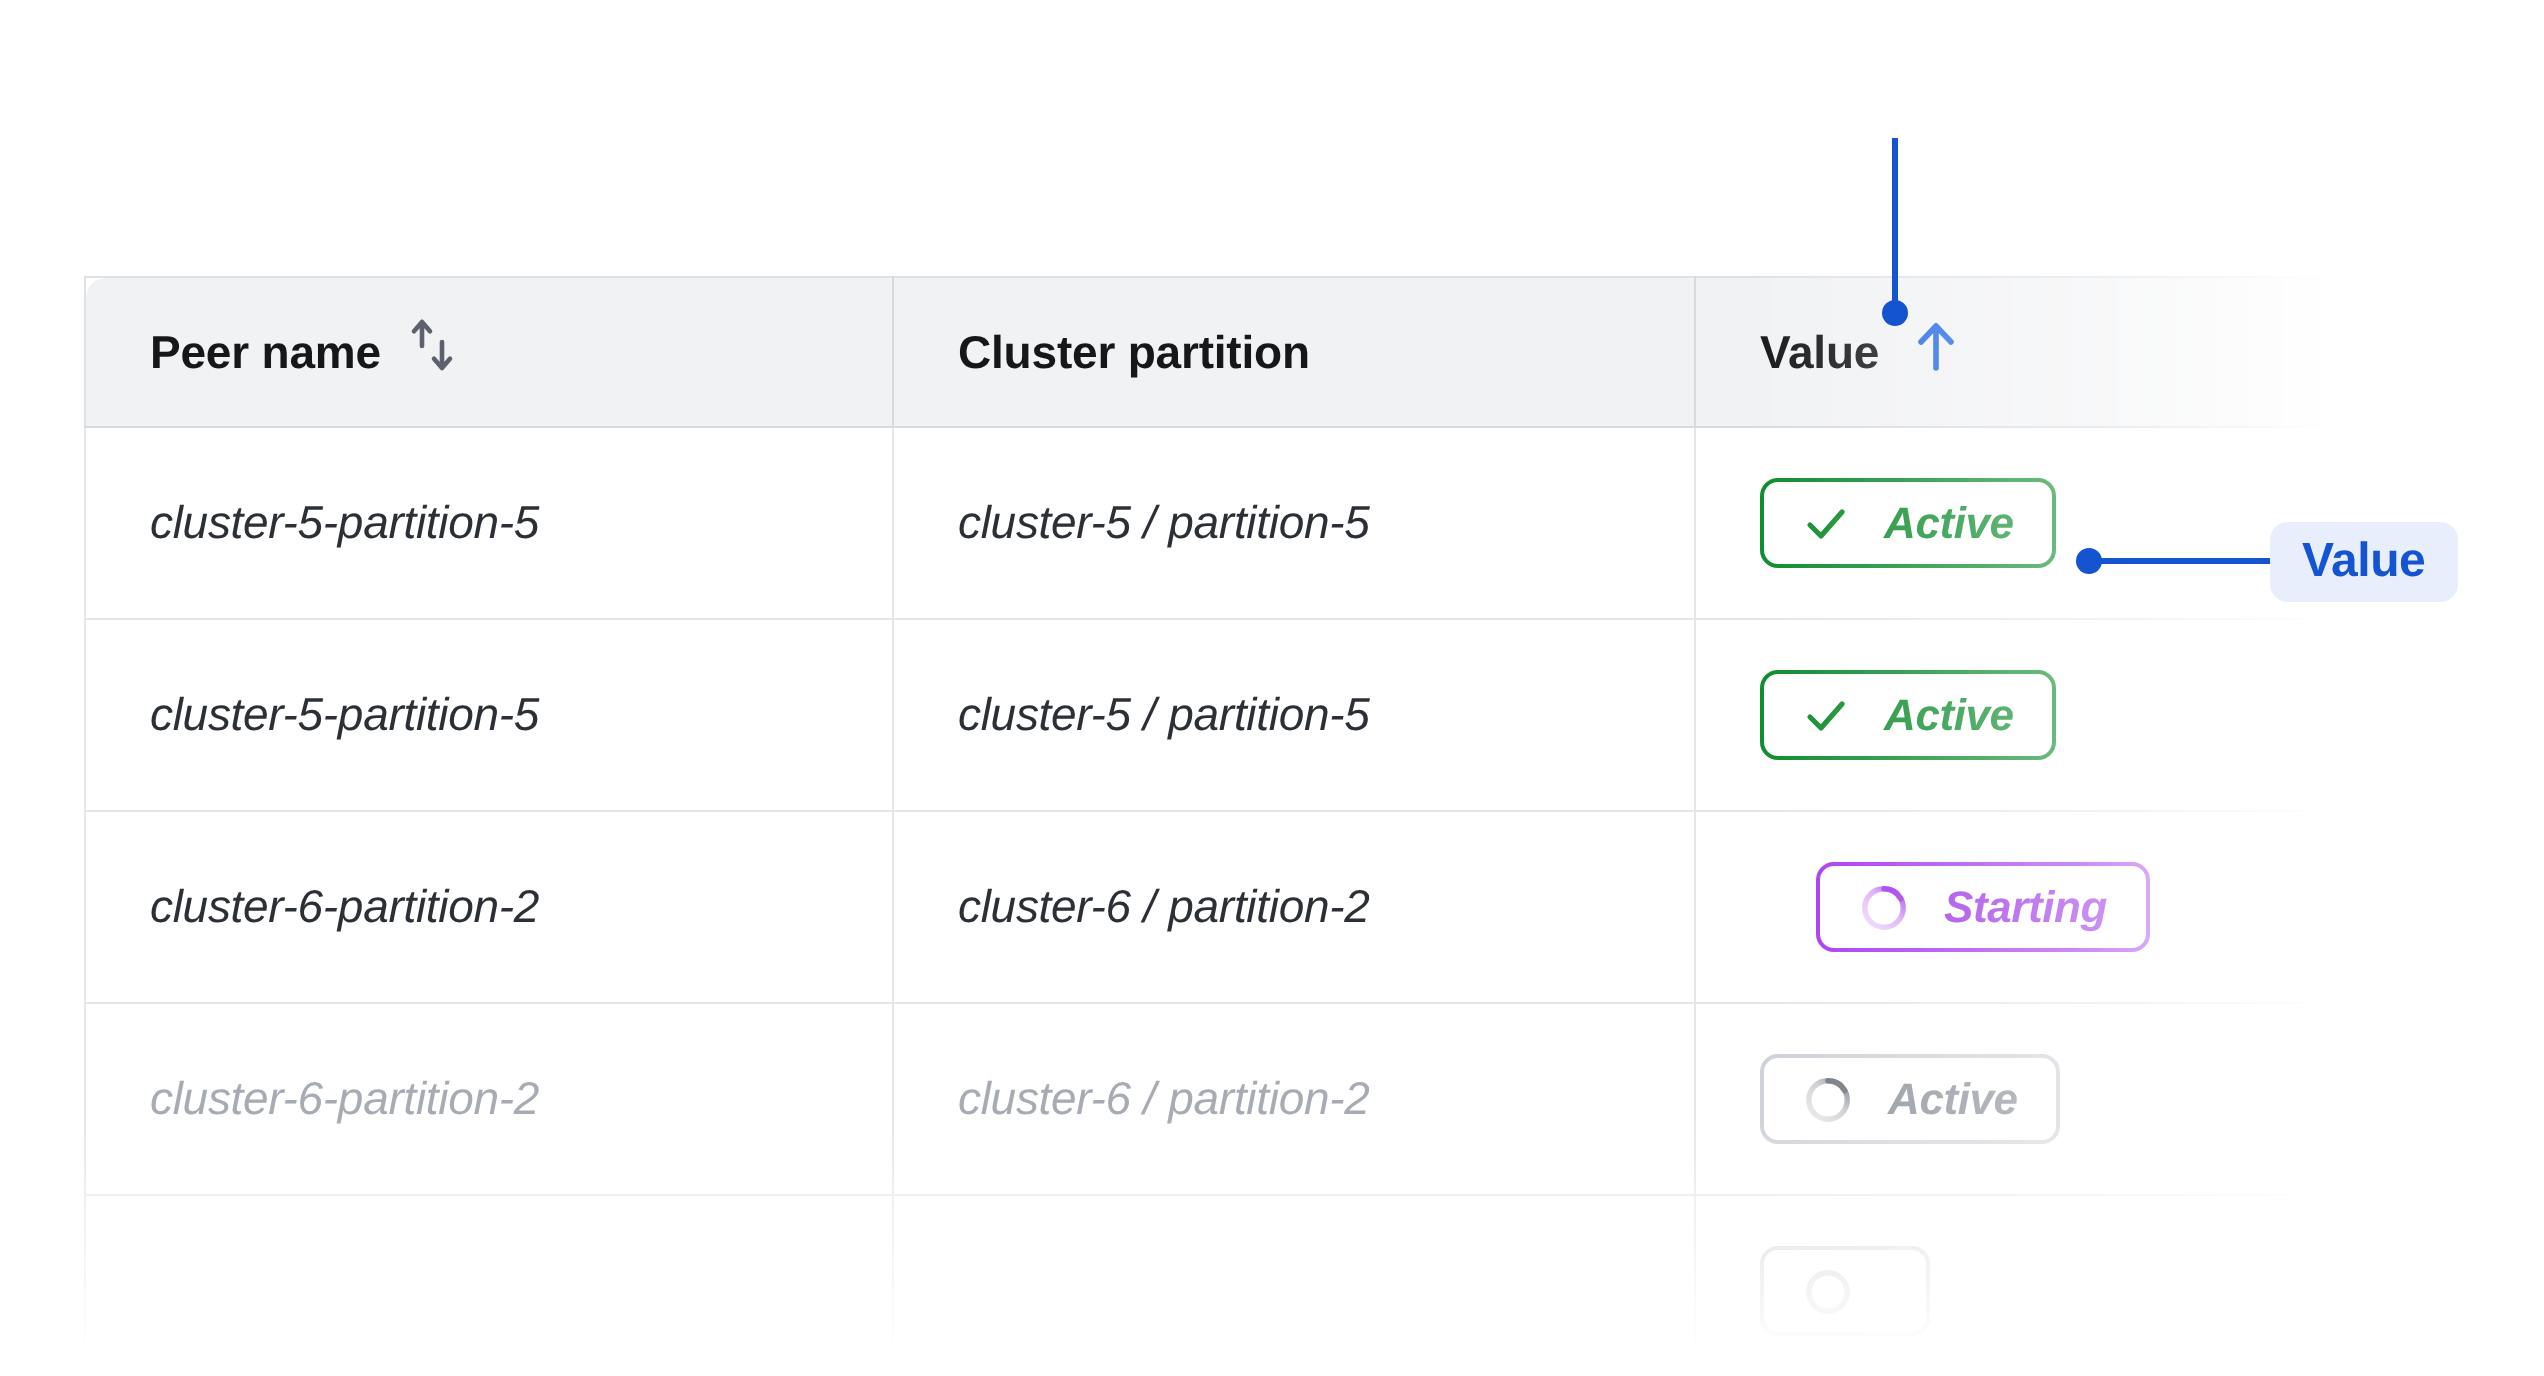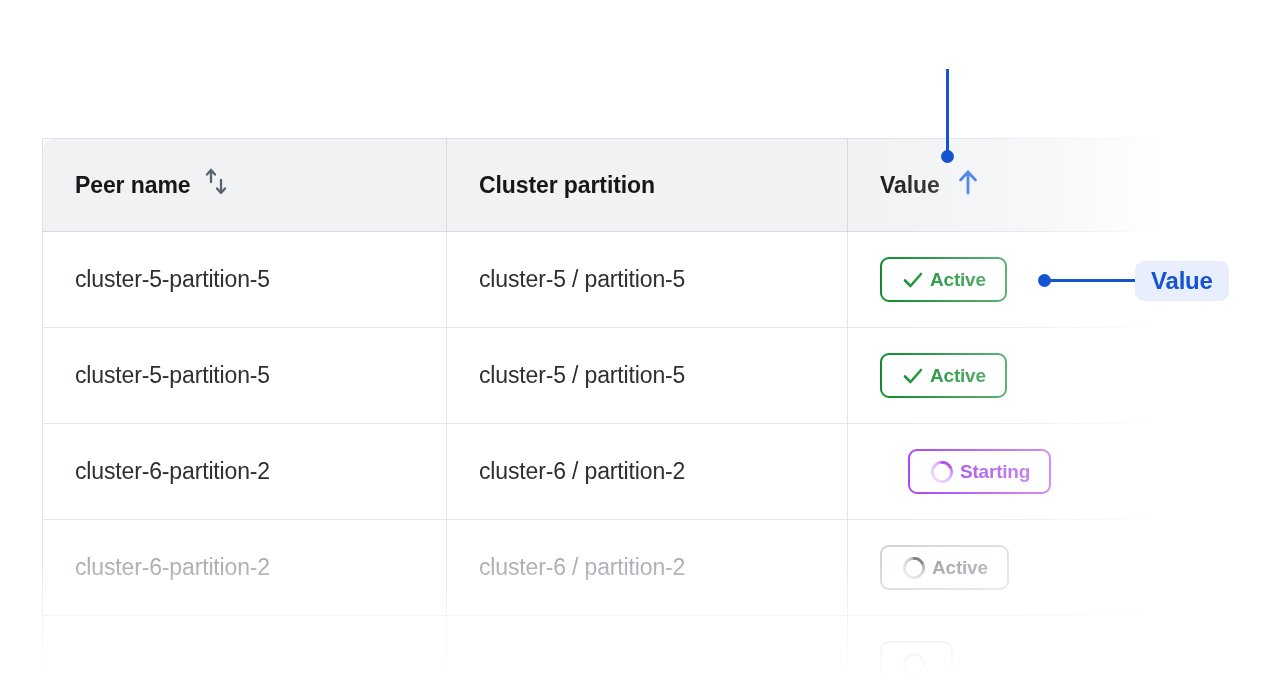--- a/index.html
+++ b/index.html
@@ -40,21 +40,21 @@
   table.peer-table {
     border-collapse: collapse;
     width: 1160px;
     table-layout: fixed;
   }
 
   table.peer-table col.c-name { width: 404px; }
   table.peer-table col.c-part { width: 401px; }
   table.peer-table col.c-stat { width: 355px; }
 
-  thead tr { height: 93px; padding-left: 32px; }
+  thead tr { height: 75px; padding-left: 32px; }
 
   thead th {
     background: #f1f2f4;
     text-align: left;
     vertical-align: middle;
     font-size: 23px;
     font-weight: bold;
     color: #15171a;
     padding: 0 0 0 32px;
     border-bottom: 1px solid #d8dade;
@@ -76,36 +76,37 @@
   tbody td {
     font-size: 23px;
     color: #2b2f36;
     padding: 0 0 0 32px;
     vertical-align: middle;
     border-bottom: 1px solid #e4e6ea;
     border-right: 1px solid #e4e6ea;
     background: #ffffff;
     letter-spacing: -0.15px;
     white-space: nowrap;
+    font-style: italic;
   }
   tbody td:last-child { border-right: none; }
   tbody td:first-child { border-left: 1px solid #e4e6ea; }
 
   tbody tr.dim td { color: #a7acb4; }
 
   
   .pill {
     display: inline-flex;
     align-items: center;
-    gap: 5px;
+    gap: 17px;
     height: 45px;
     padding: 0 19px;
     border-radius: 9px;
     border: 2px solid;
-    font-size: 19px;
+    font-size: 22px;
     font-weight: bold;
     letter-spacing: -0.2px;
     background: #ffffff;
   }
   .pill.active  { border-color: #0a8a2a; color: #0a8a2a; }
   .pill.starting{ border-color: #a533f0; color: #9b30e8; margin-left: 28px; }
   .pill.pending { border-color: #ced2d8; color: #8d939b; }
 
   .pill svg { display: block; flex: none; }
 

